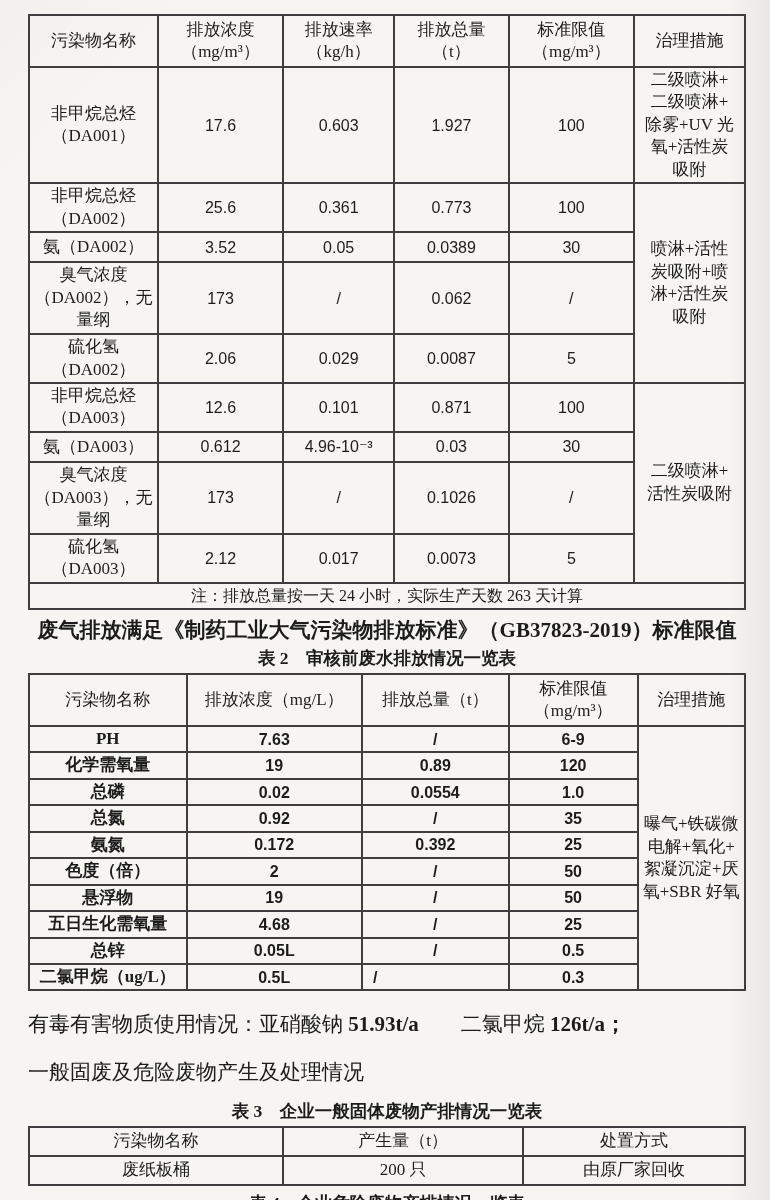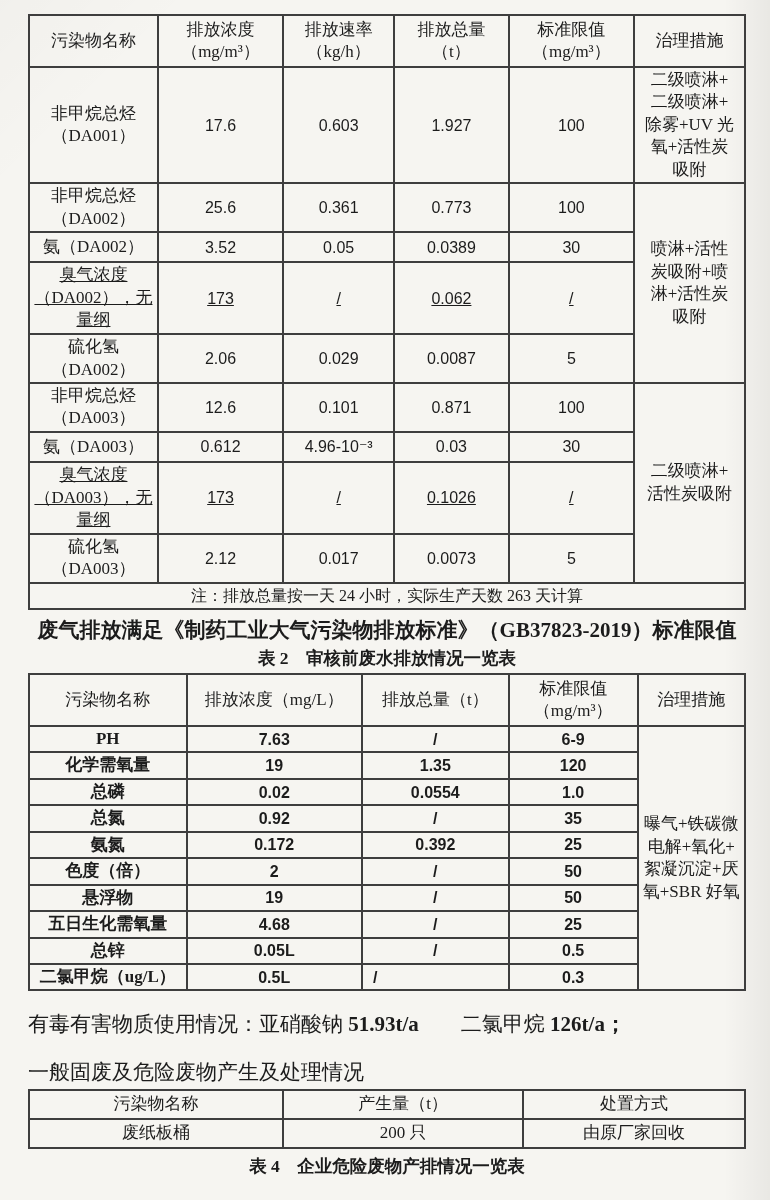--- a/index.html
+++ b/index.html
@@ -25,21 +25,21 @@
     font-size:17px;line-height:1.32;
     white-space:pre-line;
     font-weight:normal;
     overflow:hidden;
   }
   .num{font-family:"Liberation Sans","DejaVu Sans",sans-serif;font-size:16px;}
   tr.rh-head>th{height:48px;}
   tr.rh-tall>td{height:110px;}
   tr.rh-md>td{height:44px;}
   tr.rh-sm>td{height:26px;}
-  tr.rh-3l>td{height:68px;text-decoration:underline;}
+  tr.rh-3l>td{height:68px;}
   tr.rh-note>td{height:22px;font-size:16px;margin-top:36px;}
   tr.rh-22>td{height:21px;}
   tr.rh-27>td,tr.rh-27>th{height:25px;}
   tr.rh-t2h>th{height:48px;}
   .t2body td{font-weight:bold;}
   .t2body td.cjk{font-weight:bold;}
   td.left{text-align:left;padding-left:10px;}
   .line{font-size:21px;line-height:1.35;}
   .center{text-align:center;}
   .bold{font-weight:bold;}
@@ -197,21 +197,21 @@
       <td class="num">/</td>
       <td class="num">6-9</td>
       <td rowspan="10" style="font-weight:normal">曝气+铁碳微
 电解+氧化+
 絮凝沉淀+厌
 氧+SBR 好氧</td>
     </tr>
     <tr class="rh-22">
       <td class="cjk">化学需氧量</td>
       <td class="num">19</td>
-      <td class="num">1.35</td>
+      <td class="num">0.89</td>
       <td class="num">120</td>
     </tr>
     <tr class="rh-22">
       <td class="cjk">总磷</td>
       <td class="num">0.02</td>
       <td class="num">0.0554</td>
       <td class="num">1.0</td>
     </tr>
     <tr class="rh-22">
       <td class="cjk">总氮</td>
@@ -257,20 +257,21 @@
     </tr>
     </tbody>
   </table>
 
   <div class="line toxic">
     <span>有毒有害物质使用情况：亚硝酸钠 </span><span class="v">51.93t/a</span><span>　　二氯甲烷 </span><span class="v">126t/a；</span>
   </div>
 
   <div class="line solid">一般固废及危险废物产生及处理情况</div>
 
+  <div class="caption center cap3">表 3　企业一般固体废物产排情况一览表</div>
 
   <table class="t3">
     <colgroup>
       <col style="width:35.5%">
         <col style="width:33.5%">
         <col style="width:31%">
     </colgroup>
     <tbody>
         <tr class="rh-27">
       <th>污染物名称</th>

